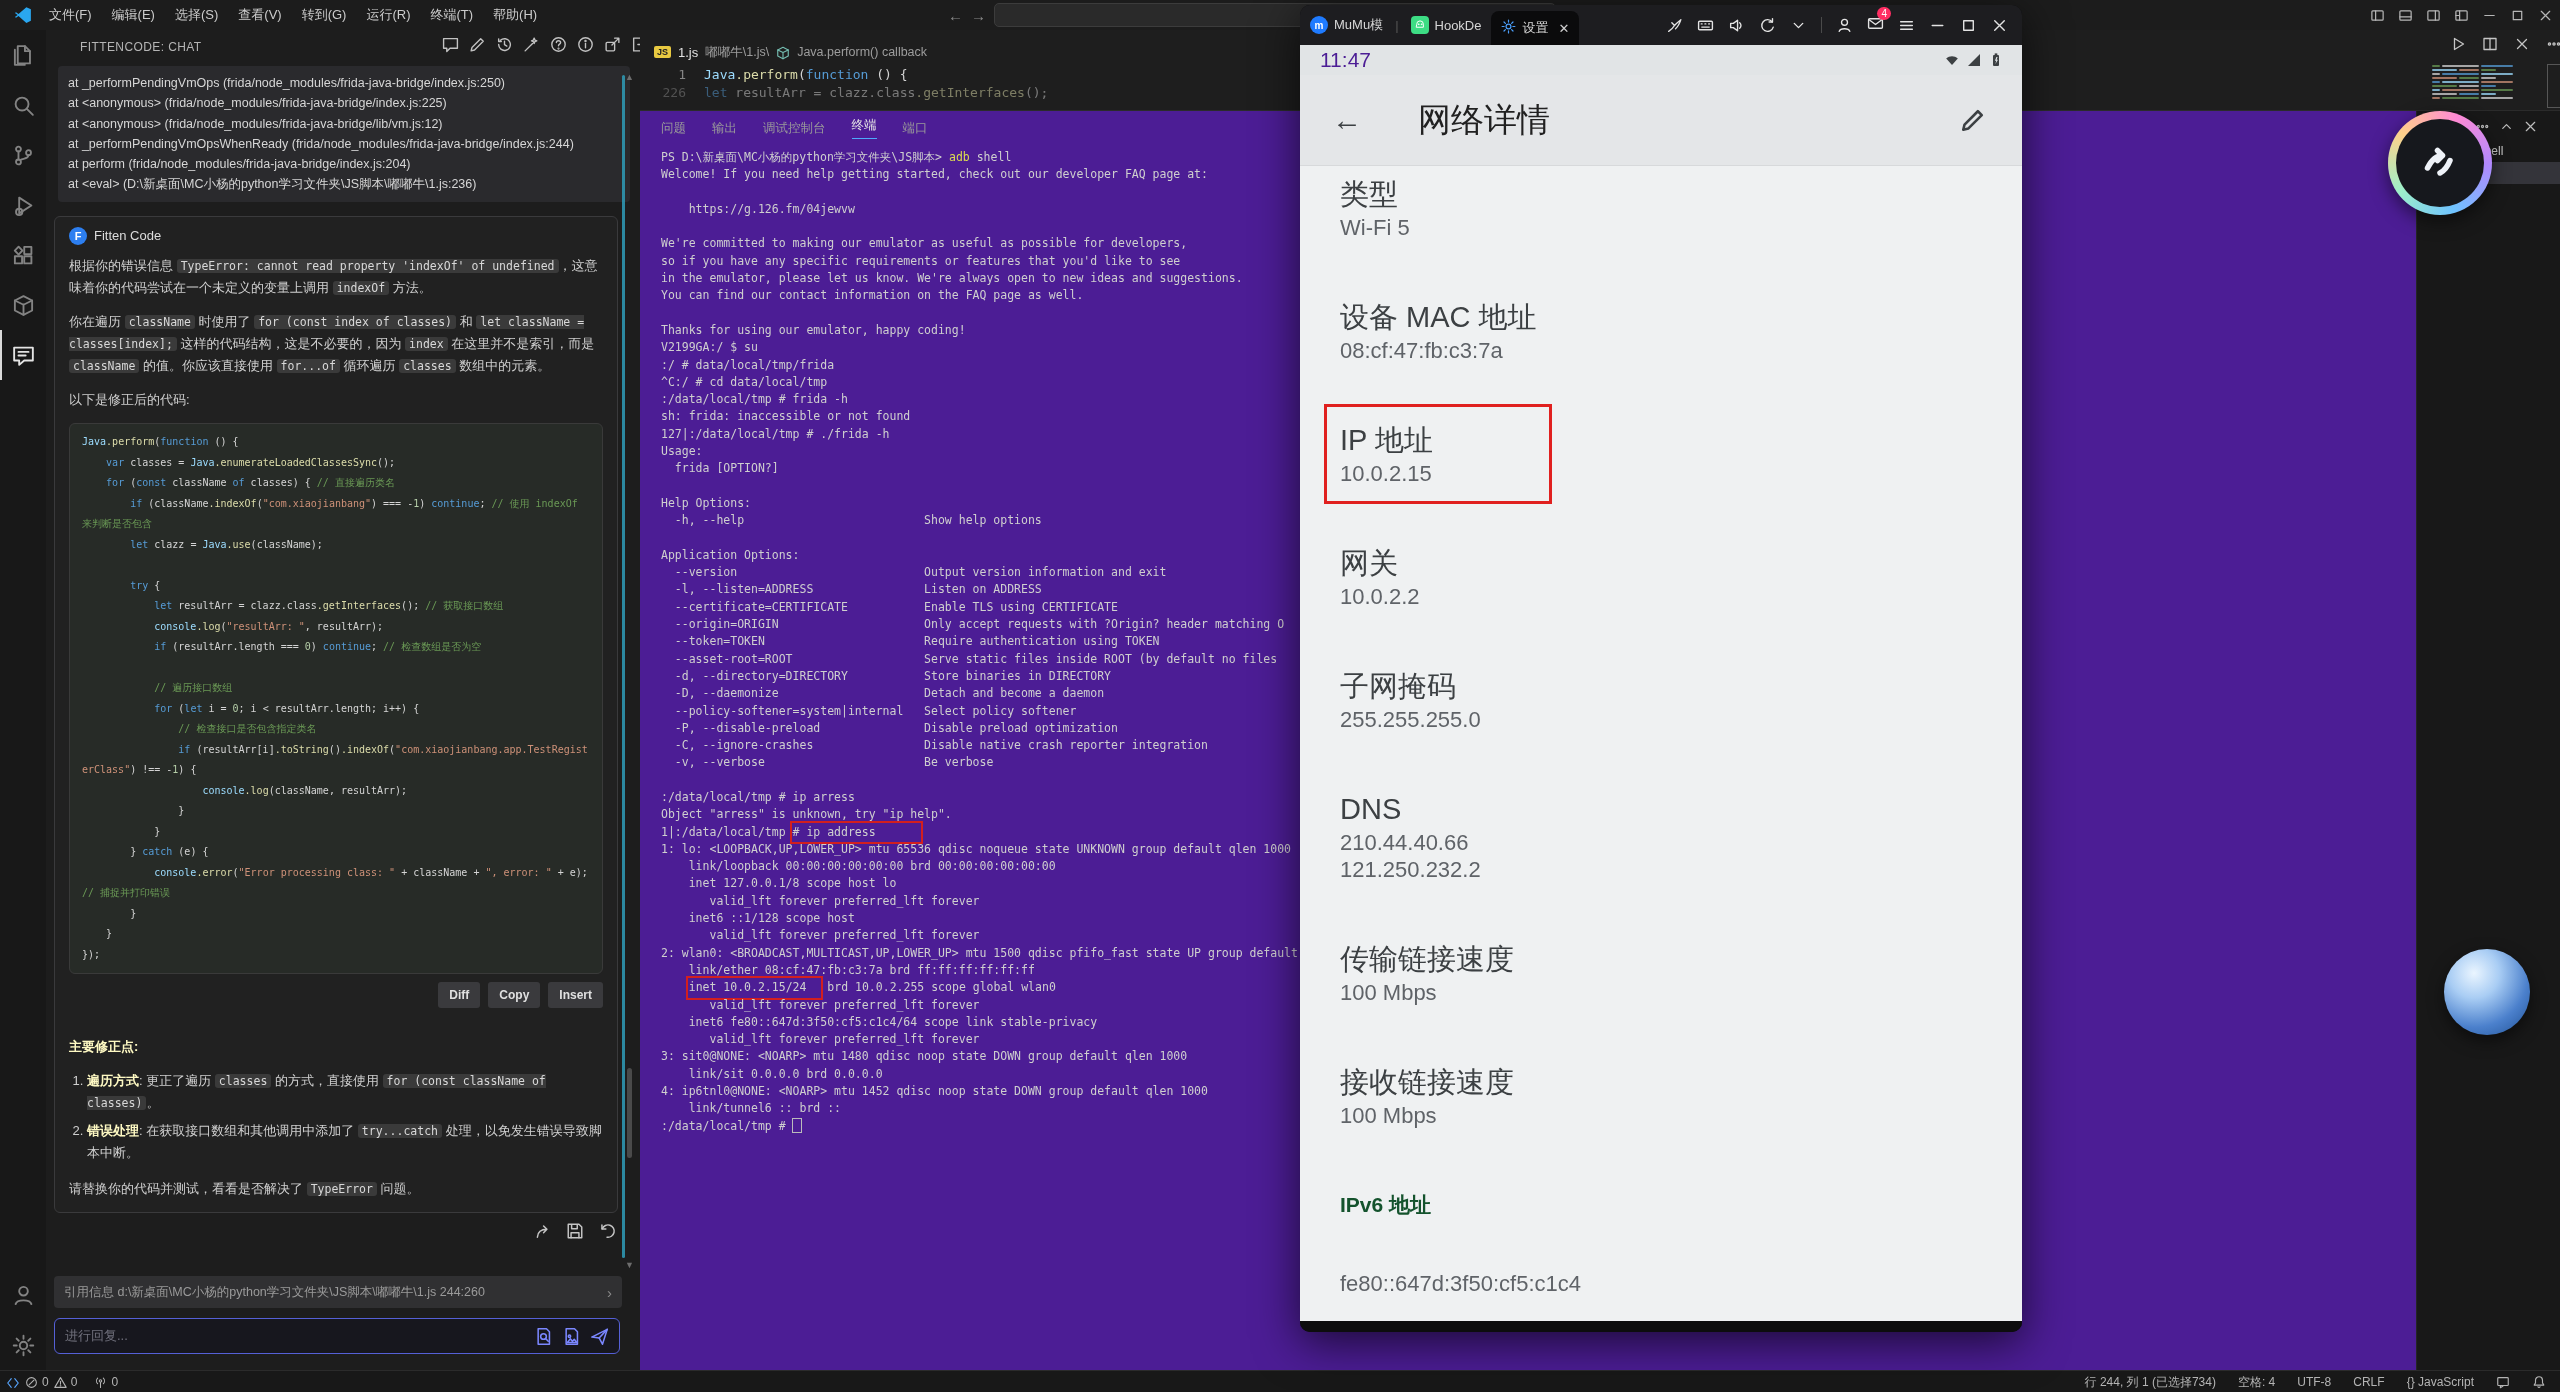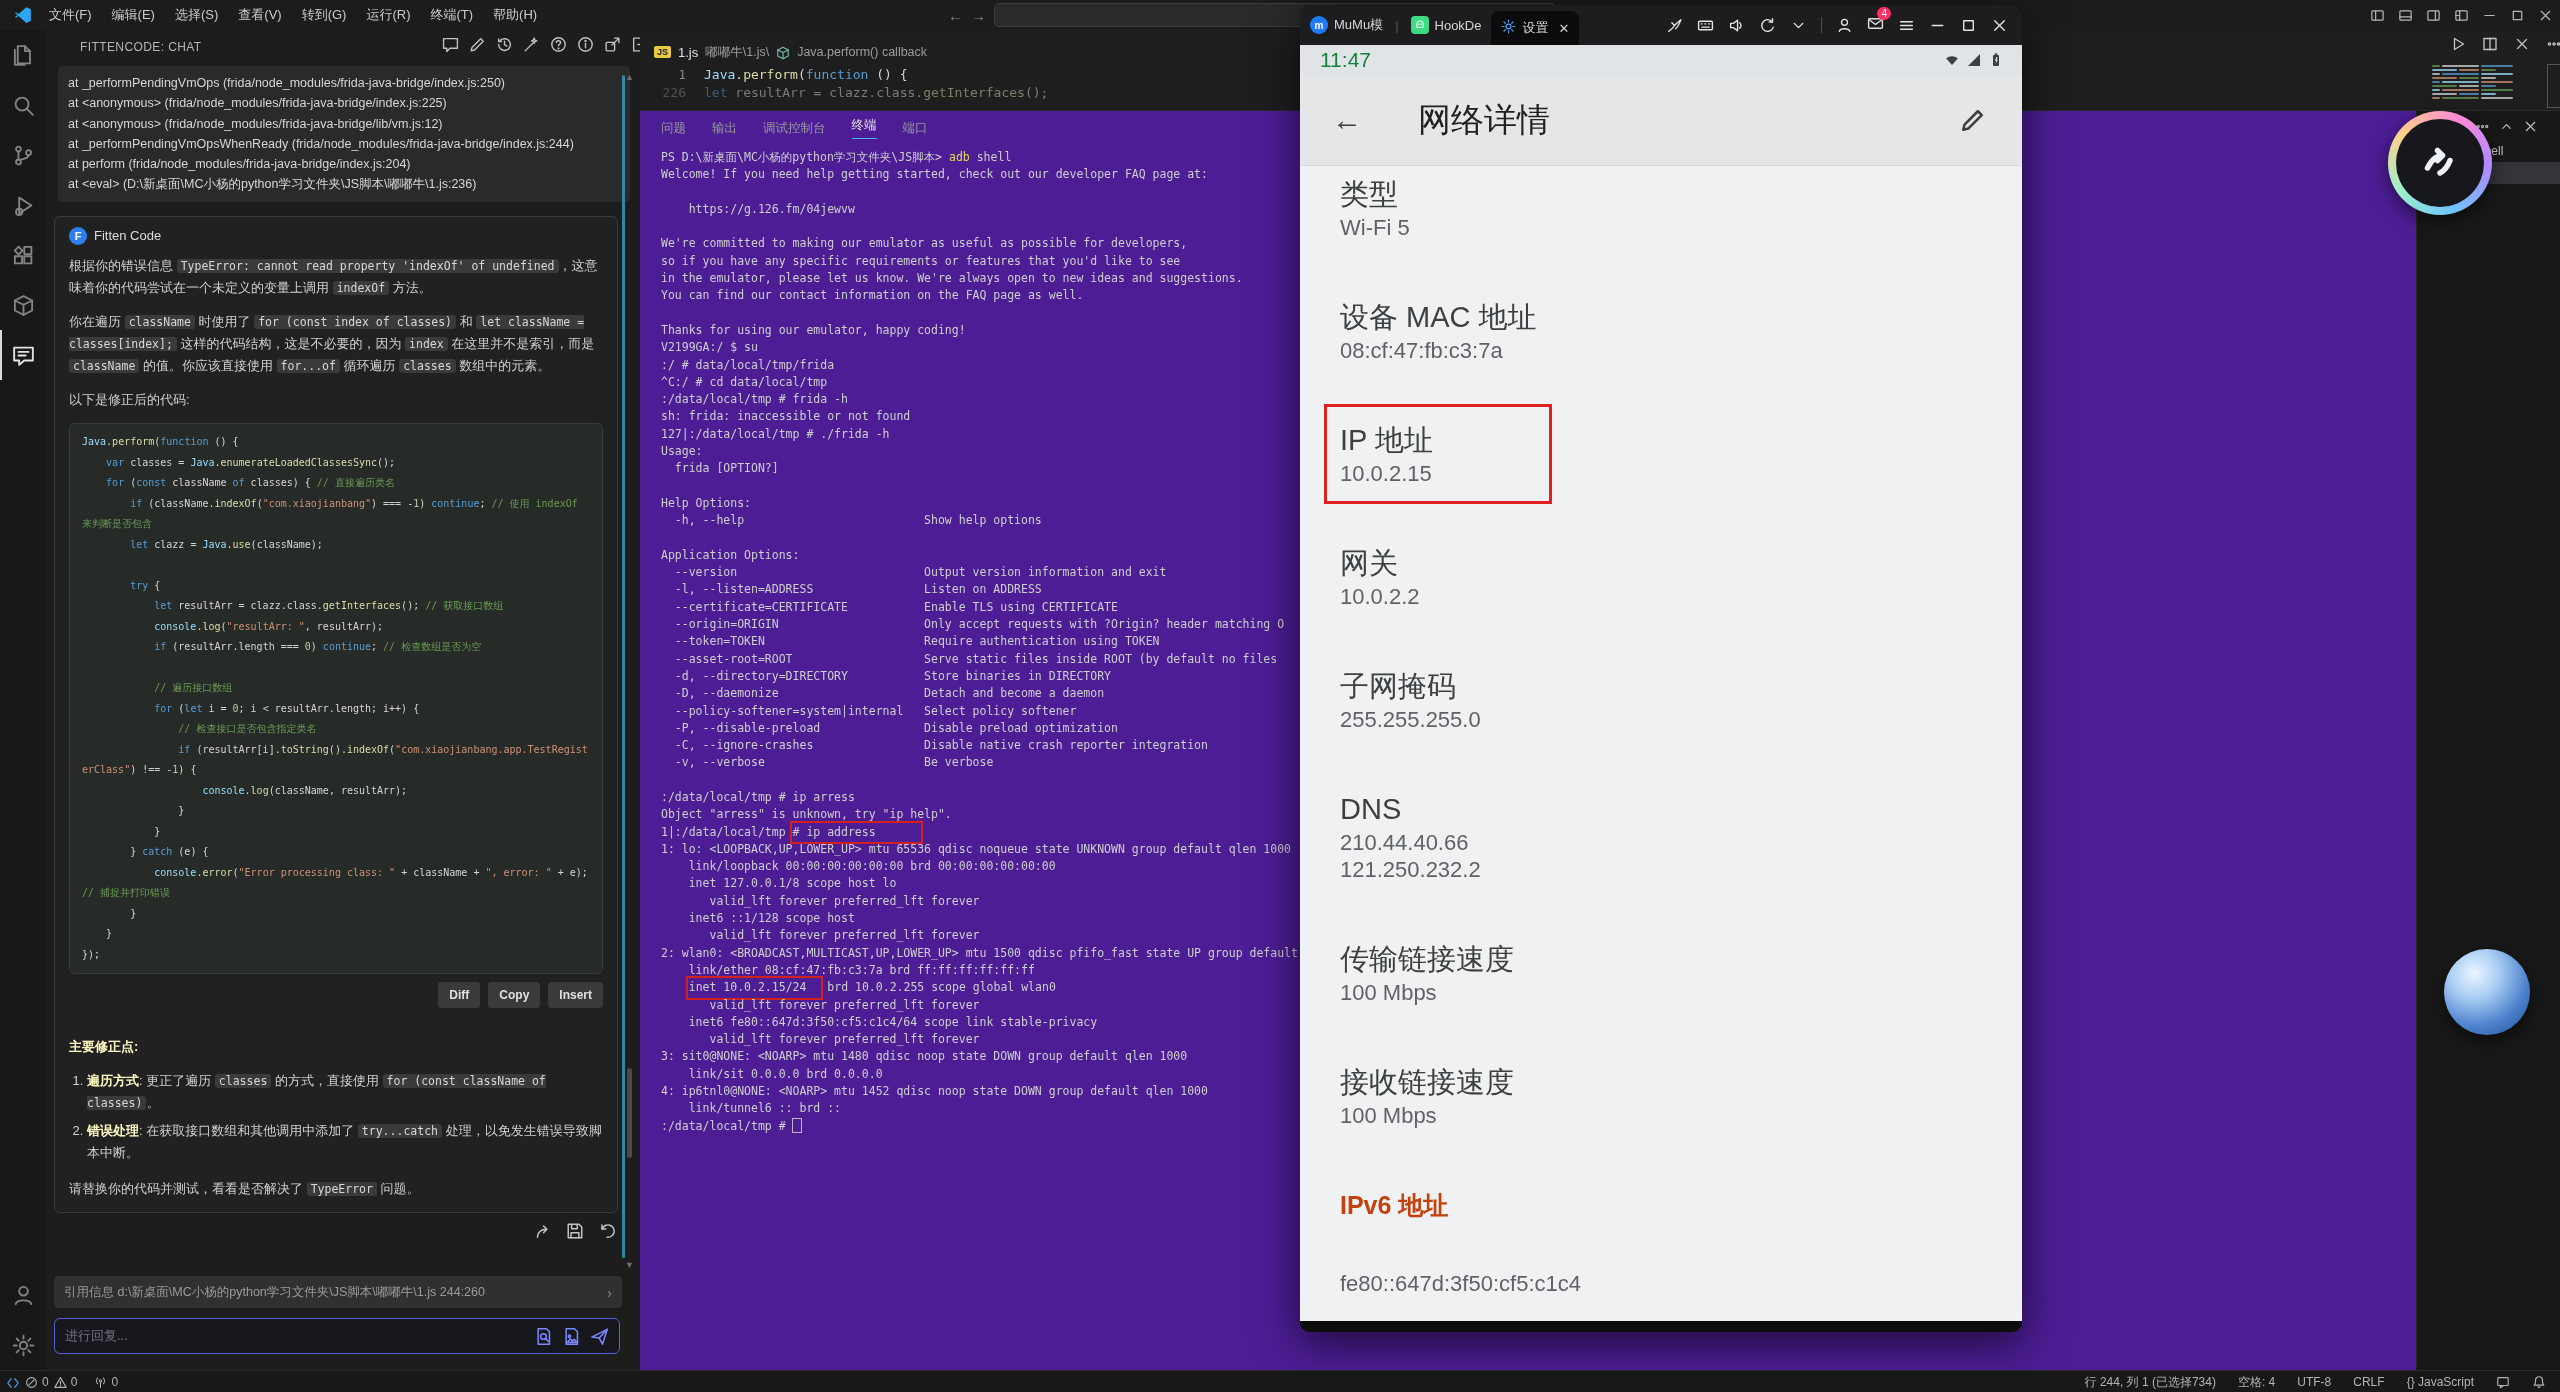--- a/index.html
+++ b/index.html
@@ -96,33 +96,33 @@
   .mtab .tclose{margin-left:4px;font-size:13px;color:#cfcfcf;}
   .mtab-sep{color:#555;margin:0 2px;}
   .mlogo{width:18px;height:18px;border-radius:50%;background:#1f7bff;color:#fff;font-size:10px;font-weight:bold;display:flex;align-items:center;justify-content:center;}
   .droid{width:18px;height:18px;border-radius:4px;background:#3ddc84;color:#0b3;display:flex;align-items:center;justify-content:center;}
   .gearblue{color:#4a9df8;}
   #mctrl{margin-left:auto;display:flex;align-items:center;gap:14px;padding-right:14px;color:#e3e3e3;}
   #mctrl .hic{width:17px;height:17px;}
   .mdivider{width:1px;height:16px;background:#4a4a4a;}
   #mail-wrap{position:relative;}
   #mail-badge{position:absolute;right:-7px;top:-8px;background:#ff2e63;color:#fff;border-radius:8px;font-size:10px;padding:0 4px;line-height:13px;}
-  #mstatus{height:30px;background:#e1e4e6;display:flex;align-items:center;color:#15803d;}
+  #mstatus{height:30px;background:#e1e4e6;display:flex;align-items:center;color:#4c1d95;}
   #mtime{font-size:21px;margin-left:20px;font-weight:500;}
   #mstatus-icons{margin-left:auto;margin-right:18px;display:flex;gap:6px;align-items:center;color:#3c4043;}
   #mstatus-icons .hic{width:16px;height:16px;}
   #mheader{height:90px;background:#e4e6e8;display:flex;align-items:center;color:#212121;border-bottom:1px solid #d7d9db;}
   #mback{font-size:30px;color:#3c4043;margin-left:32px;}
   #mtitle-text{font-size:33px;margin-left:56px;color:#212121;}
   #medit{margin-left:auto;margin-right:36px;color:#3c4043;}
   #mcontent{position:relative;height:1155px;background:#eff1f2;padding:8px 0 0 40px;box-sizing:border-box;color:#3c4043;}
   .msec{margin-bottom:56px;}
   .msec .mlabel{font-size:29px;line-height:40px;color:#3c4043;}
   .msec .mval{font-size:22px;line-height:27px;color:#5f6368;}
-  .msec.ipv6 .mlabel{font-size:25px;font-weight:bold;color:#c2410c;margin-top:36px;}
+  .msec.ipv6 .mlabel{font-size:21px;font-weight:bold;color:#14532d;margin-top:36px;}
   .msec.ipv6 .mval{margin-top:45px;}
   #ip-redbox{position:absolute;left:24px;top:238px;width:222px;height:94px;border:3px solid #e0201f;}
   #mbottom{height:12px;background:#0d0d0e;}
   
   #ball1{left:2388px;top:111px;width:104px;height:104px;border-radius:50%;z-index:60;
          background:conic-gradient(from 20deg,#ff8ad4,#b089ff,#6fc3ff,#9ff0c8,#ffd08a,#ff8ad4);
          box-shadow:0 6px 18px rgba(0,0,0,.5);}
   #ball1-inner{position:absolute;inset:8px;border-radius:50%;background:#16181d;display:flex;align-items:center;justify-content:center;color:#eef2f8;}
   #ball2{left:2444px;top:949px;width:86px;height:86px;border-radius:50%;z-index:60;
          background:radial-gradient(circle at 35% 28%,#eaf5ff,#a9cdf4 30%,#4b80cc 65%,#1d4e91);

